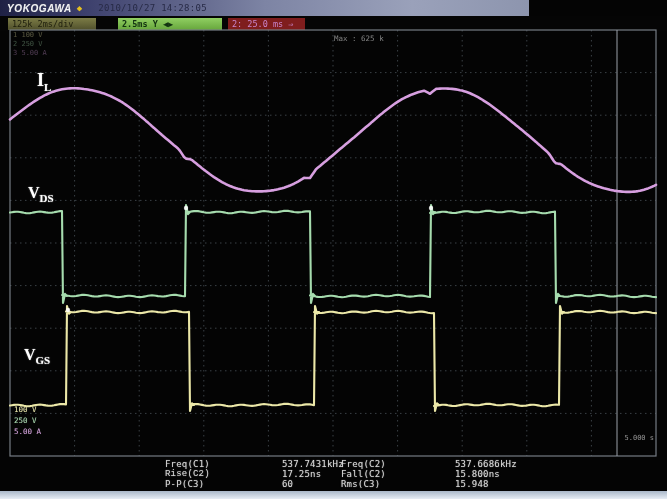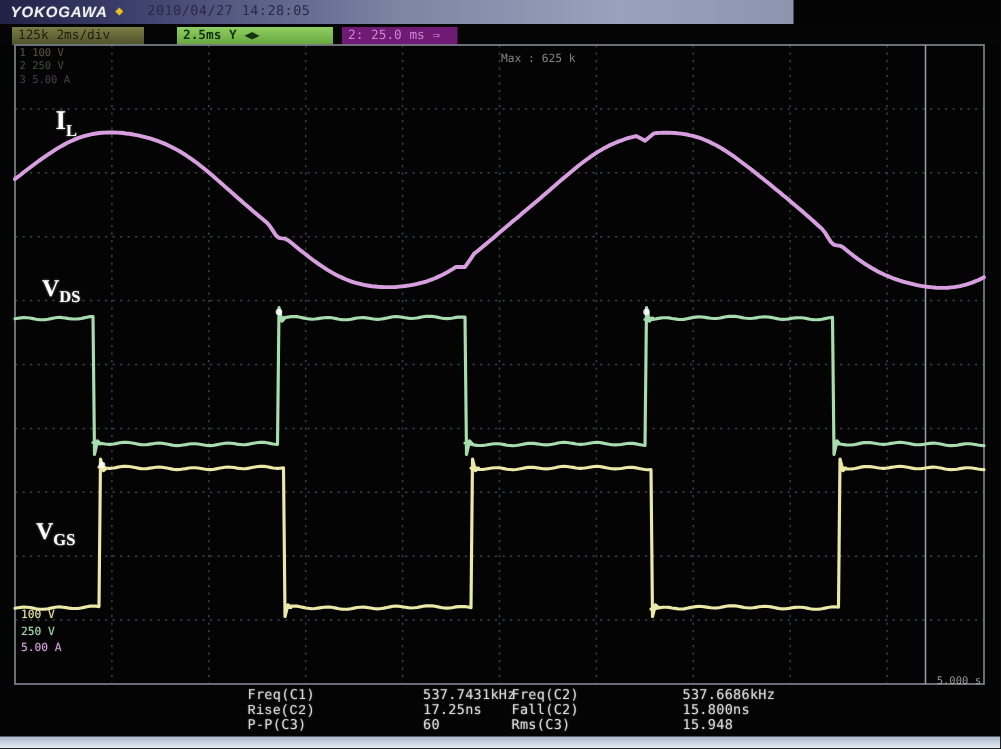--- a/index.html
+++ b/index.html
@@ -12,25 +12,25 @@
   .brand{color:#f0f1f6;font-family:"Liberation Sans",sans-serif;font-weight:bold;
     font-size:10px;letter-spacing:.6px;margin-left:7px;font-style:italic;text-shadow:0 0 1px #666;}
   .diamond{color:#e6c11f;font-size:9px;margin-left:5px;}
   .datetime{color:#272a46;font-size:9px;margin-left:16px;letter-spacing:.3px;}
   
   .hdr2{position:absolute;left:0;top:16px;width:667px;height:15px;background:#050505;}
   .hbox{position:absolute;top:2px;height:12px;line-height:12px;font-size:8.5px;
     padding-left:4px;box-sizing:border-box;white-space:nowrap;overflow:hidden;}
   .hbox.acq{left:8px;width:88px;background:linear-gradient(#7c7c46,#50502c);color:#1e1e0c;}
   .hbox.tb{left:118px;width:104px;background:linear-gradient(#90cf62,#66a63c);color:#123310;font-weight:bold;}
-  .hbox.trg{left:228px;width:77px;background:#701a75;color:#c986cd;}
+  .hbox.trg{left:228px;width:77px;background:#7f1d1d;color:#c986cd;}
   
   .ov{position:absolute;white-space:nowrap;}
   .maxlbl{color:#9a9a9a;font-size:7.5px;opacity:.85;}
-  .brlbl{color:#b8b8b8;font-size:7px;opacity:.8;margin-top:16px;}
+  .brlbl{color:#b8b8b8;font-size:7px;opacity:.8;}
   .trace-label{font-family:"Liberation Serif",serif;font-weight:bold;color:#fff;
     font-size:18px;text-shadow:0 0 1.5px rgba(255,255,255,.6);z-index:5;}
   .trace-label sub{font-size:11px;}
   .chscale{font-size:7.5px;line-height:11px;text-shadow:0 0 1px rgba(255,255,255,.3);}
   .smudge{opacity:.35;font-size:7px;line-height:9px;}
   
   .meas{position:absolute;color:#d6d6d6;font-size:9px;
     text-shadow:0 0 1.2px rgba(220,220,220,.55);letter-spacing:.2px;}
   .bottom-strip{position:absolute;left:0;top:491px;width:667px;height:8px;
     background:linear-gradient(#a9b7c8,#e7edf5);}
@@ -38,21 +38,21 @@
   .ovz{z-index:6;}
 </style>
 </head>
 <body>
 
 <div class="screen">
 
   <div class="hdr1">
     <span class="brand">YOKOGAWA</span>
     <span class="diamond">◆</span>
-    <span class="datetime">2010/04/27 14:28:05</span>
+    <span class="datetime">2010/10/27 14:28:05</span>
   </div>
 
   <div class="hdr2">
     <div class="hbox acq">125k 2ms/div</div>
     <div class="hbox tb">2.5ms Y ◀▶</div>
     <div class="hbox trg">2: 25.0 ms ⇒</div>
   </div>
 
   <svg class="wave" id="wave-svg" width="667" height="499">
       <defs>

